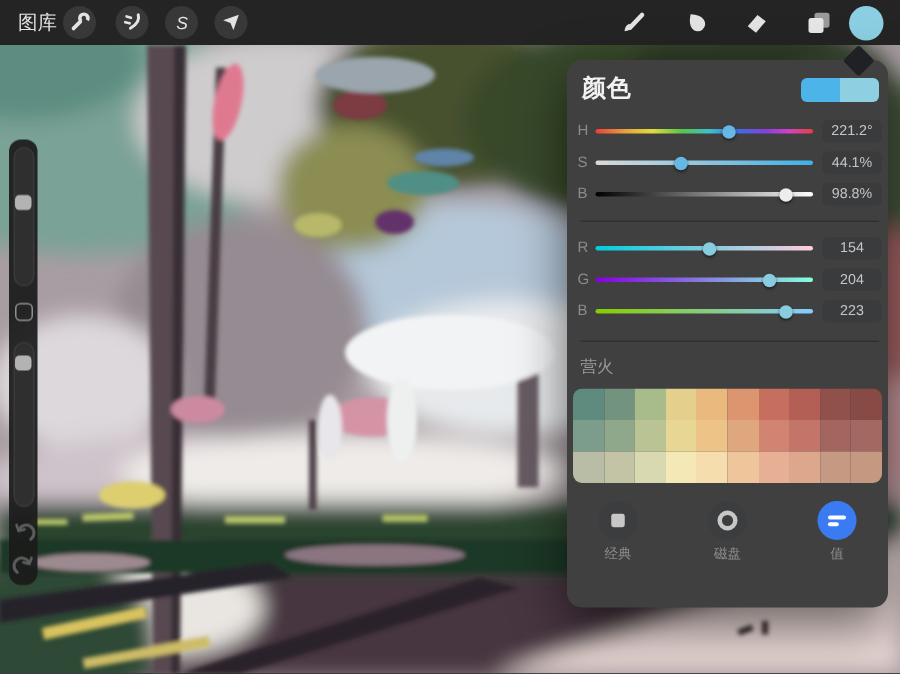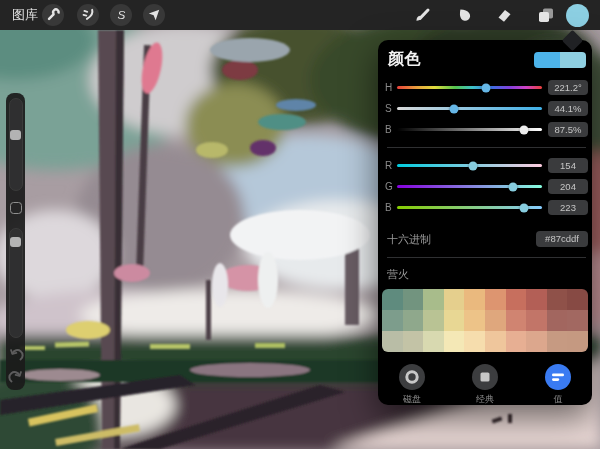--- a/index.html
+++ b/index.html
@@ -22,21 +22,21 @@
   .side{position:absolute;left:6px;top:93px;width:19px;height:297px;background:rgba(27,27,27,.93);
         border-radius:8px;z-index:20;}
   .strack{position:absolute;left:2.5px;width:14px;background:#2f2f30;border-radius:7px;border:1px solid #3a3a3a;}
   .strack.size{top:5px;height:93px;}
   .strack.opac{top:135px;height:110px;}
   .shandle{position:absolute;left:0.5px;width:11px;height:10px;background:#b3b3b3;border-radius:3px;}
   .smod{position:absolute;left:3.5px;top:109px;width:12px;height:12px;border:1.6px solid #8f8f8f;border-radius:3.5px;}
   .uarr{position:absolute;left:1.5px;}
 
   
-  .panel{position:absolute;left:378px;top:40px;width:214px;height:365px;background:#000000;border-radius:10px;
+  .panel{position:absolute;left:378px;top:40px;width:214px;height:365px;background:#404040;border-radius:10px;
          z-index:30;box-shadow:0 12px 34px rgba(0,0,0,.55);padding:0 4px 0 7px;}
   .panel-arrow{position:absolute;top:-7px;left:187px;width:15px;height:15px;background:#202124;transform:rotate(45deg);border-radius:2px;}
   .phead{display:flex;align-items:center;justify-content:space-between;padding:9px 2px 4px 3px;height:34px;}
   .ptitle{color:#f1f1f1;font-size:16px;font-weight:700;letter-spacing:.5px;}
   .pswatch{width:52px;height:16px;border-radius:4px;overflow:hidden;display:flex;}
   .pswatch div{flex:1;}
   .sgroup{margin-top:3px;}
   .srow{display:flex;align-items:center;height:21px;}
   .slabel{width:12px;color:#8b8b8b;font-size:10px;flex:none;}
   .strackh{flex:1;height:3px;border-radius:2px;position:relative;margin-right:6px;}
@@ -233,21 +233,21 @@
           <div class="strackh" style="background: linear-gradient(to right, rgb(217, 217, 217), rgb(63, 176, 232));">
             <div class="sthumb" style="left: 39.6%; background: rgb(102, 183, 230);"></div>
           </div>
           <div class="sval">44.1%</div>
         </div>
         <div class="srow">
           <span class="slabel">B</span>
           <div class="strackh" style="background: linear-gradient(to right, rgb(0, 0, 0), rgb(255, 255, 255));">
             <div class="sthumb" style="left: 87.5%; background: rgb(237, 237, 237);"></div>
           </div>
-          <div class="sval">87.5%</div>
+          <div class="sval">98.8%</div>
         </div>
       </div>
     <div class="divider"></div>
     <div class="sgroup" id="rgb-group">
         <div class="srow">
           <span class="slabel">R</span>
           <div class="strackh" style="background: linear-gradient(to right, rgb(0, 204, 223), rgb(255, 204, 223));">
             <div class="sthumb" style="left: 52.5%; background: rgb(135, 205, 223);"></div>
           </div>
           <div class="sval">154</div>
@@ -261,24 +261,20 @@
         </div>
         <div class="srow">
           <span class="slabel">B</span>
           <div class="strackh" style="background: linear-gradient(to right, rgb(134, 204, 0), rgb(134, 204, 255));">
             <div class="sthumb" style="left: 87.5%; background: rgb(135, 205, 223);"></div>
           </div>
           <div class="sval">223</div>
         </div>
       </div>
 
-    <div class="hexrow">
-      <span class="hexlabel">十六进制</span>
-      <div class="hexval">#87cddf</div>
-    </div>
 
     <div class="divider" style="margin-top:9px"></div>
 
     <div class="palname">营火</div>
     <div class="palgrid" id="palette-grid">
         <div style="background: rgb(95, 139, 126);"></div>
         <div style="background: rgb(114, 148, 127);"></div>
         <div style="background: rgb(168, 188, 139);"></div>
         <div style="background: rgb(229, 207, 141);"></div>
         <div style="background: rgb(234, 185, 126);"></div>
@@ -306,32 +302,32 @@
         <div style="background: rgb(231, 175, 147);"></div>
         <div style="background: rgb(220, 167, 141);"></div>
         <div style="background: rgb(198, 154, 130);"></div>
         <div style="background: rgb(197, 153, 129);"></div>
       </div>
 
     <div class="tabbar">
       <div class="tab">
         <div class="tabcirc">
             <svg width="26" height="26" viewBox="0 0 26 26">
-          <circle cx="13" cy="13" r="5.2" fill="none" stroke="#c7c7c7" stroke-width="3"></circle>
+          <rect x="8.5" y="8.5" width="9" height="9" rx="1.6" fill="#c7c7c7"></rect>
             </svg>
           </div>
-        <span class="tablabel">磁盘</span>
+        <span class="tablabel">经典</span>
       </div>
       <div class="tab">
         <div class="tabcirc">
             <svg width="26" height="26" viewBox="0 0 26 26">
-          <rect x="8.5" y="8.5" width="9" height="9" rx="1.6" fill="#c7c7c7"></rect>
+          <circle cx="13" cy="13" r="5.2" fill="none" stroke="#c7c7c7" stroke-width="3"></circle>
             </svg>
           </div>
-        <span class="tablabel">经典</span>
+        <span class="tablabel">磁盘</span>
       </div>
       <div class="tab active">
         <div class="tabcirc">
             <svg width="26" height="26" viewBox="0 0 26 26">
           <rect x="7" y="9.6" width="12" height="2.7" rx="1.35" fill="#fff"></rect>
           <rect x="7" y="14.2" width="7.2" height="2.7" rx="1.35" fill="#fff"></rect>
             </svg>
           </div>
         <span class="tablabel">值</span>
       </div>

